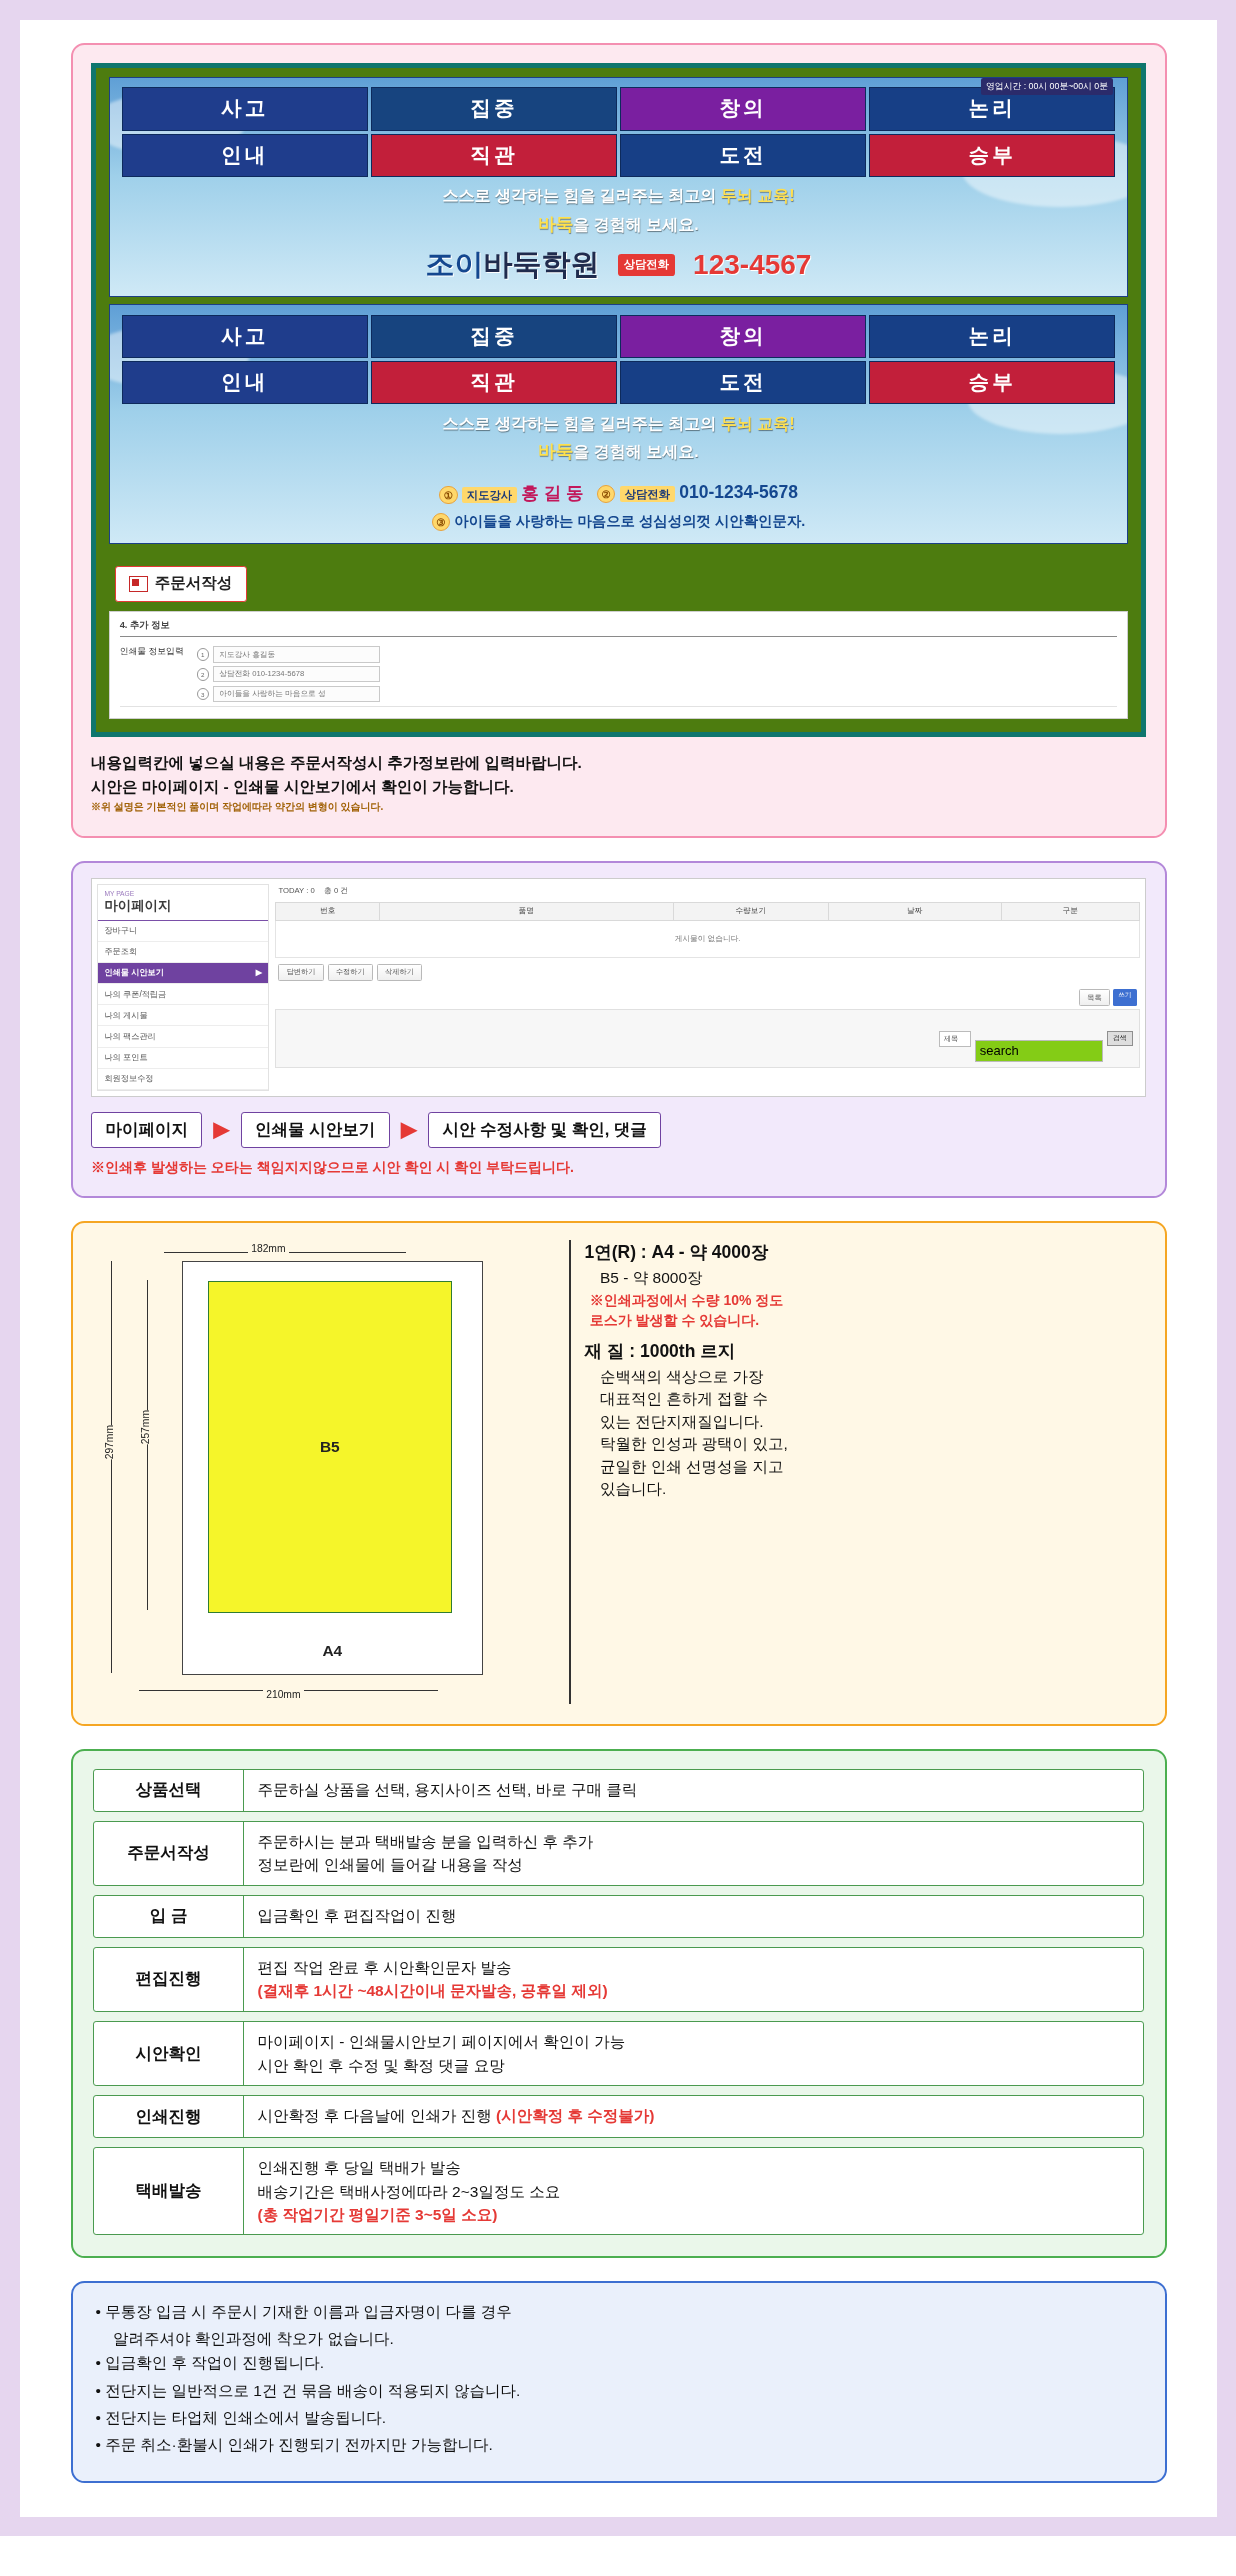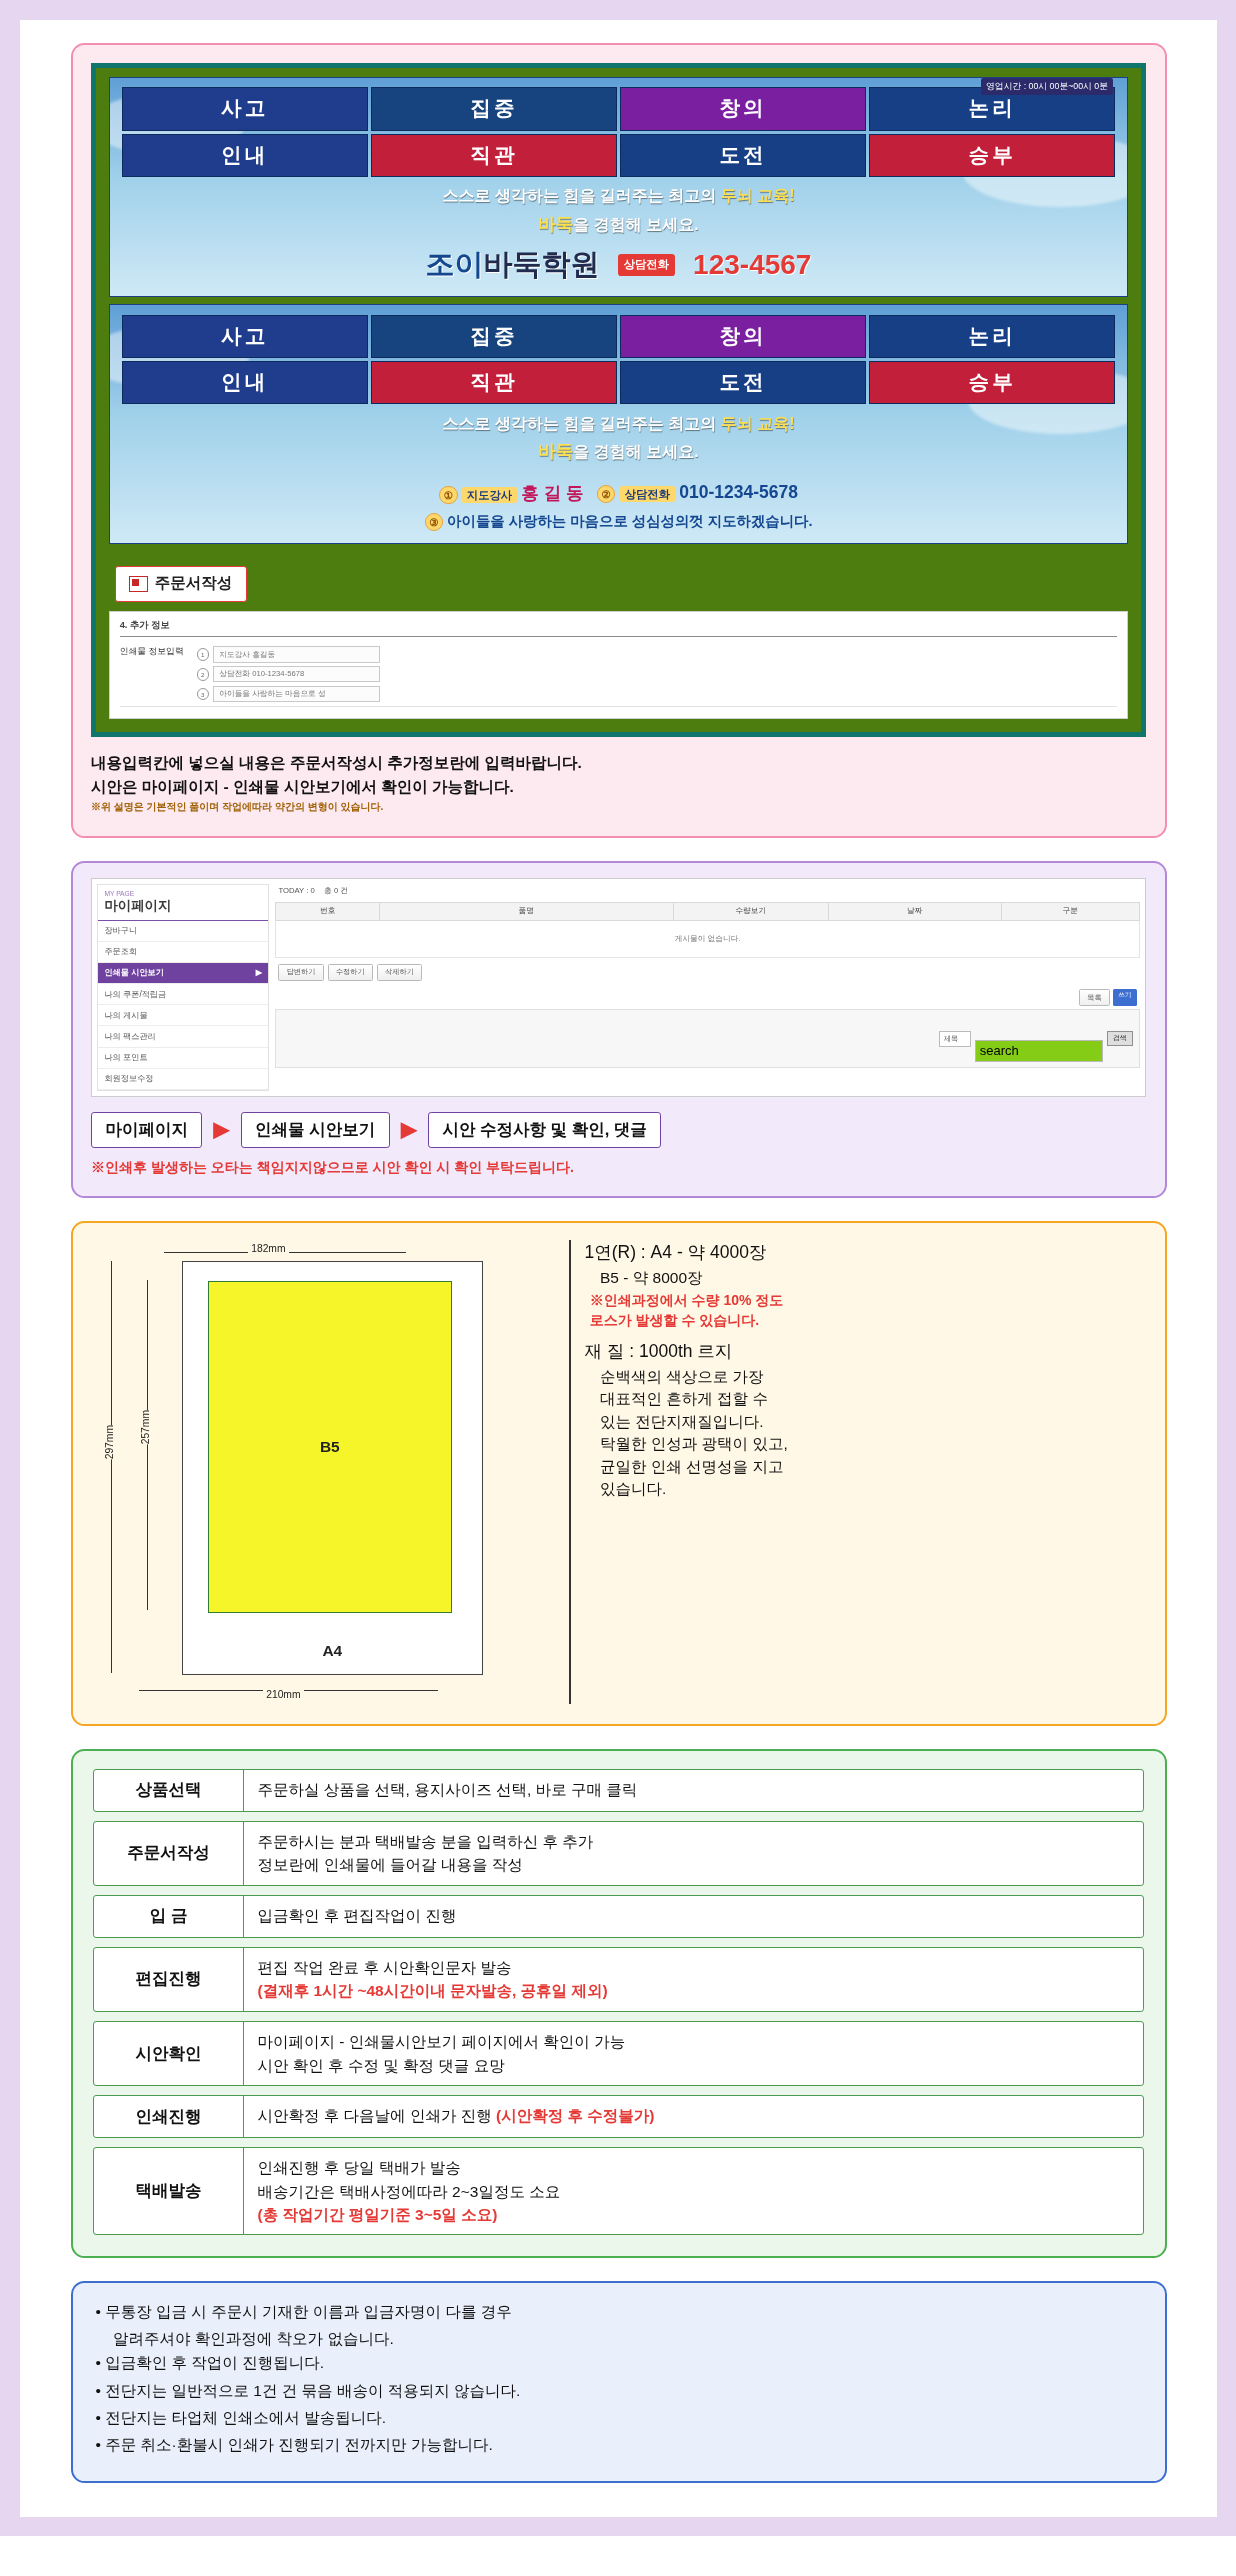--- a/index.html
+++ b/index.html
@@ -526,21 +526,21 @@
     transform: rotate(180deg);
   }
 
   .size-info {
     flex: 1;
     border-left: 2.6px solid #333333;
     padding-left: 13.4px;
   }
   .si-head {
     font-size: 17.5px;
-    font-weight: normal;
+    font-weight: bold;
     color: #111111;
     margin-bottom: 3.1px;
   }
   .si-line {
     font-size: 15.5px;
     color: #111111;
     margin-left: 15.5px;
     line-height: 1.45;
   }
   .si-warn {
@@ -672,21 +672,21 @@
           </div>
           <div class="teacher-row">
             <div>
               <span class="num-badge">①</span><span class="tlabel">지도강사</span><span class="tname">홍 길 동</span>
             </div>
             <div>
               <span class="num-badge">②</span><span class="tlabel">상담전화</span><span class="tphone">010-1234-5678</span>
             </div>
           </div>
           <div class="teacher-note">
-            <span class="num-badge">③</span><span>아이들을 사랑하는 마음으로 성심성의껏 지도하겠습니다.</span>
+            <span class="num-badge">③</span><span>아이들을 사랑하는 마음으로 성심성의껏 시안확인문자.</span>
           </div>
         </div>
 
         
         <div class="order-btn">
           <span class="order-ico"></span>
           <span>주문서작성</span>
         </div>
 
         

